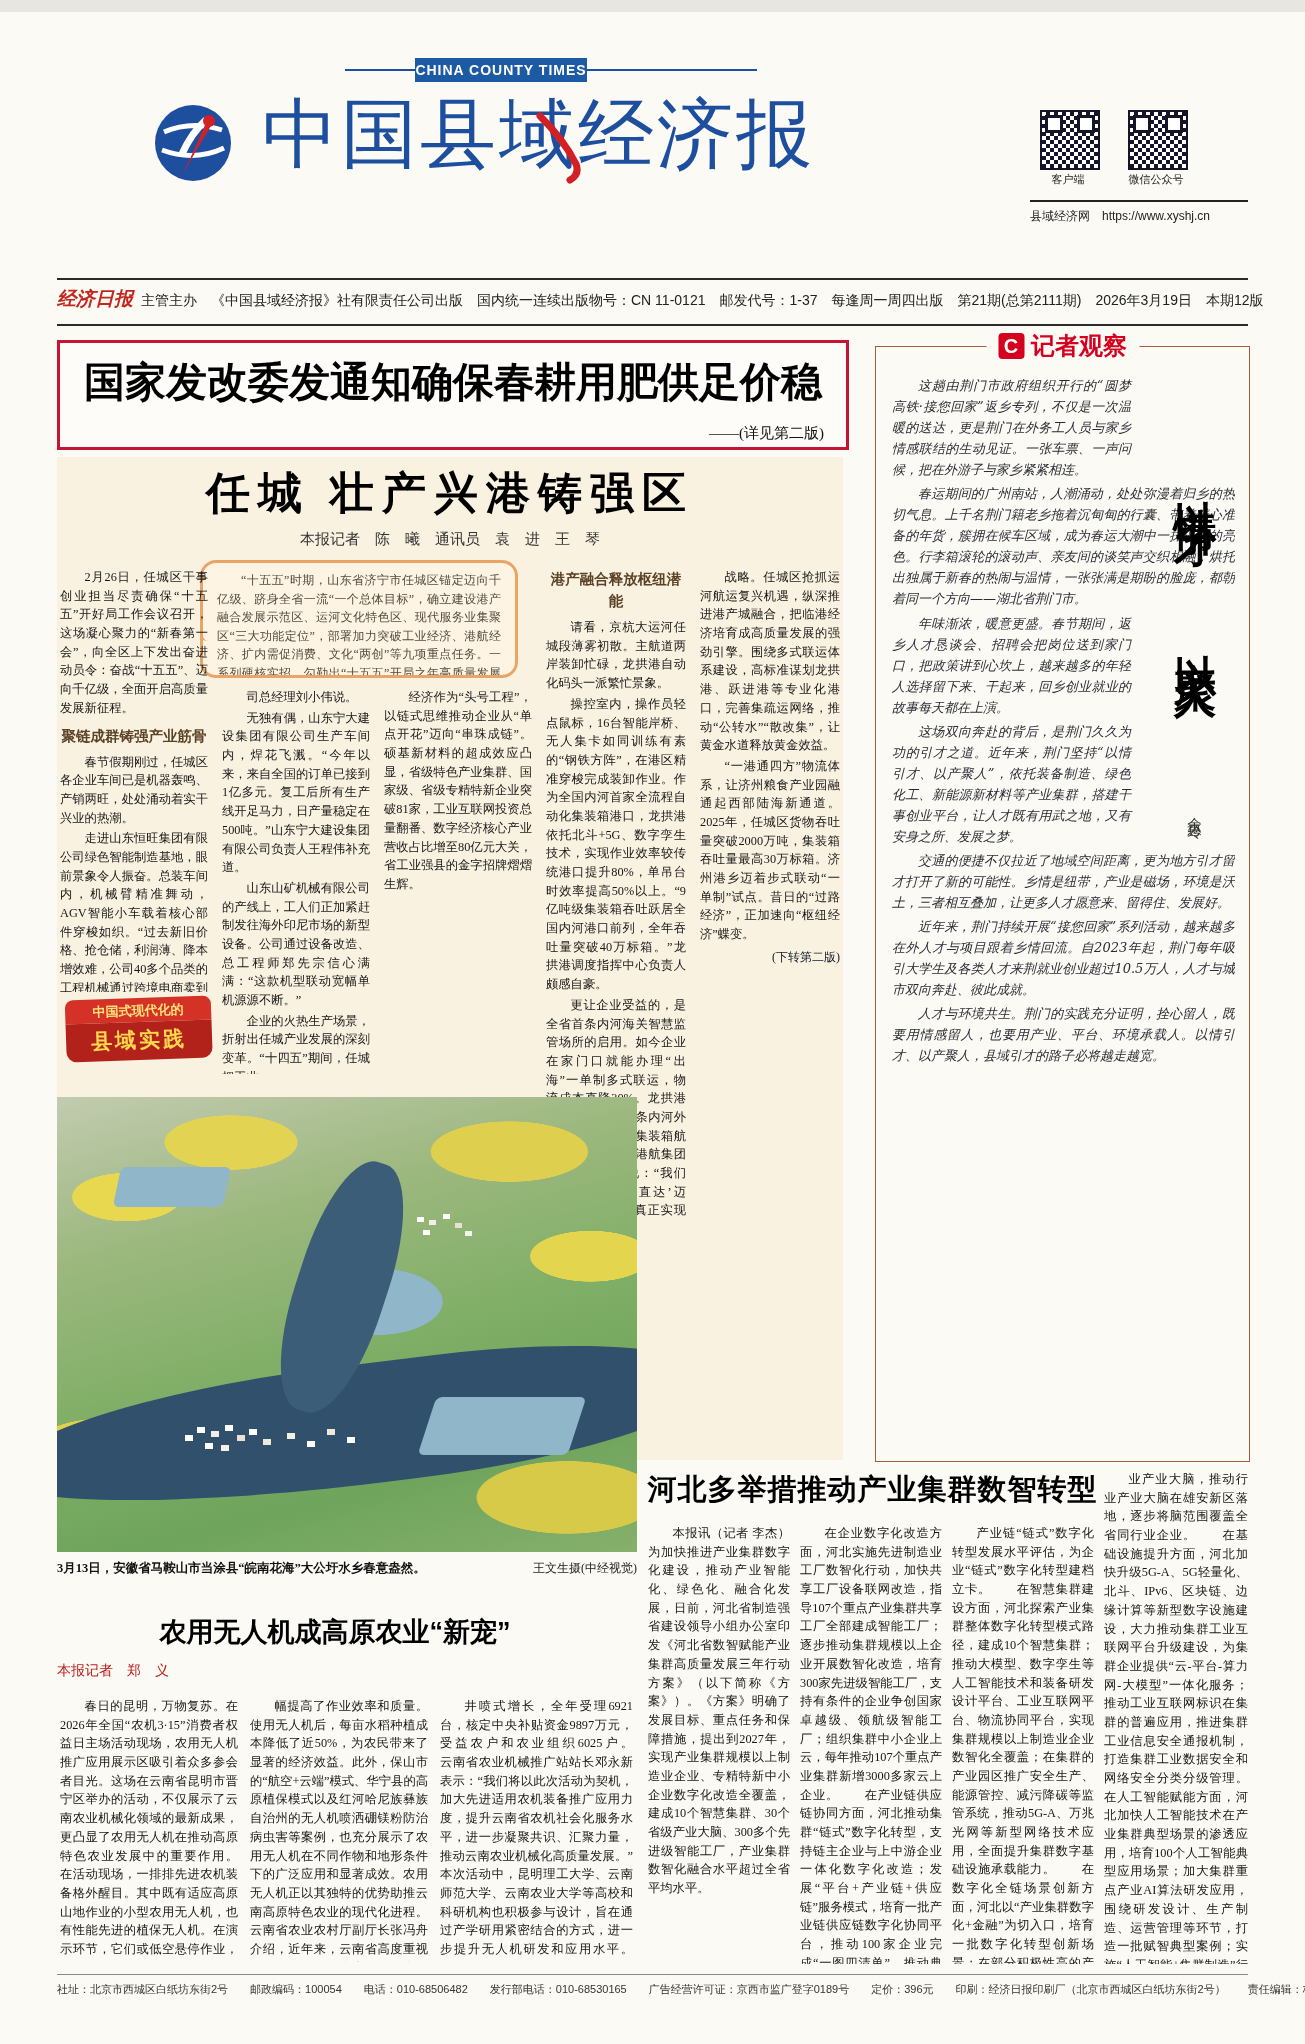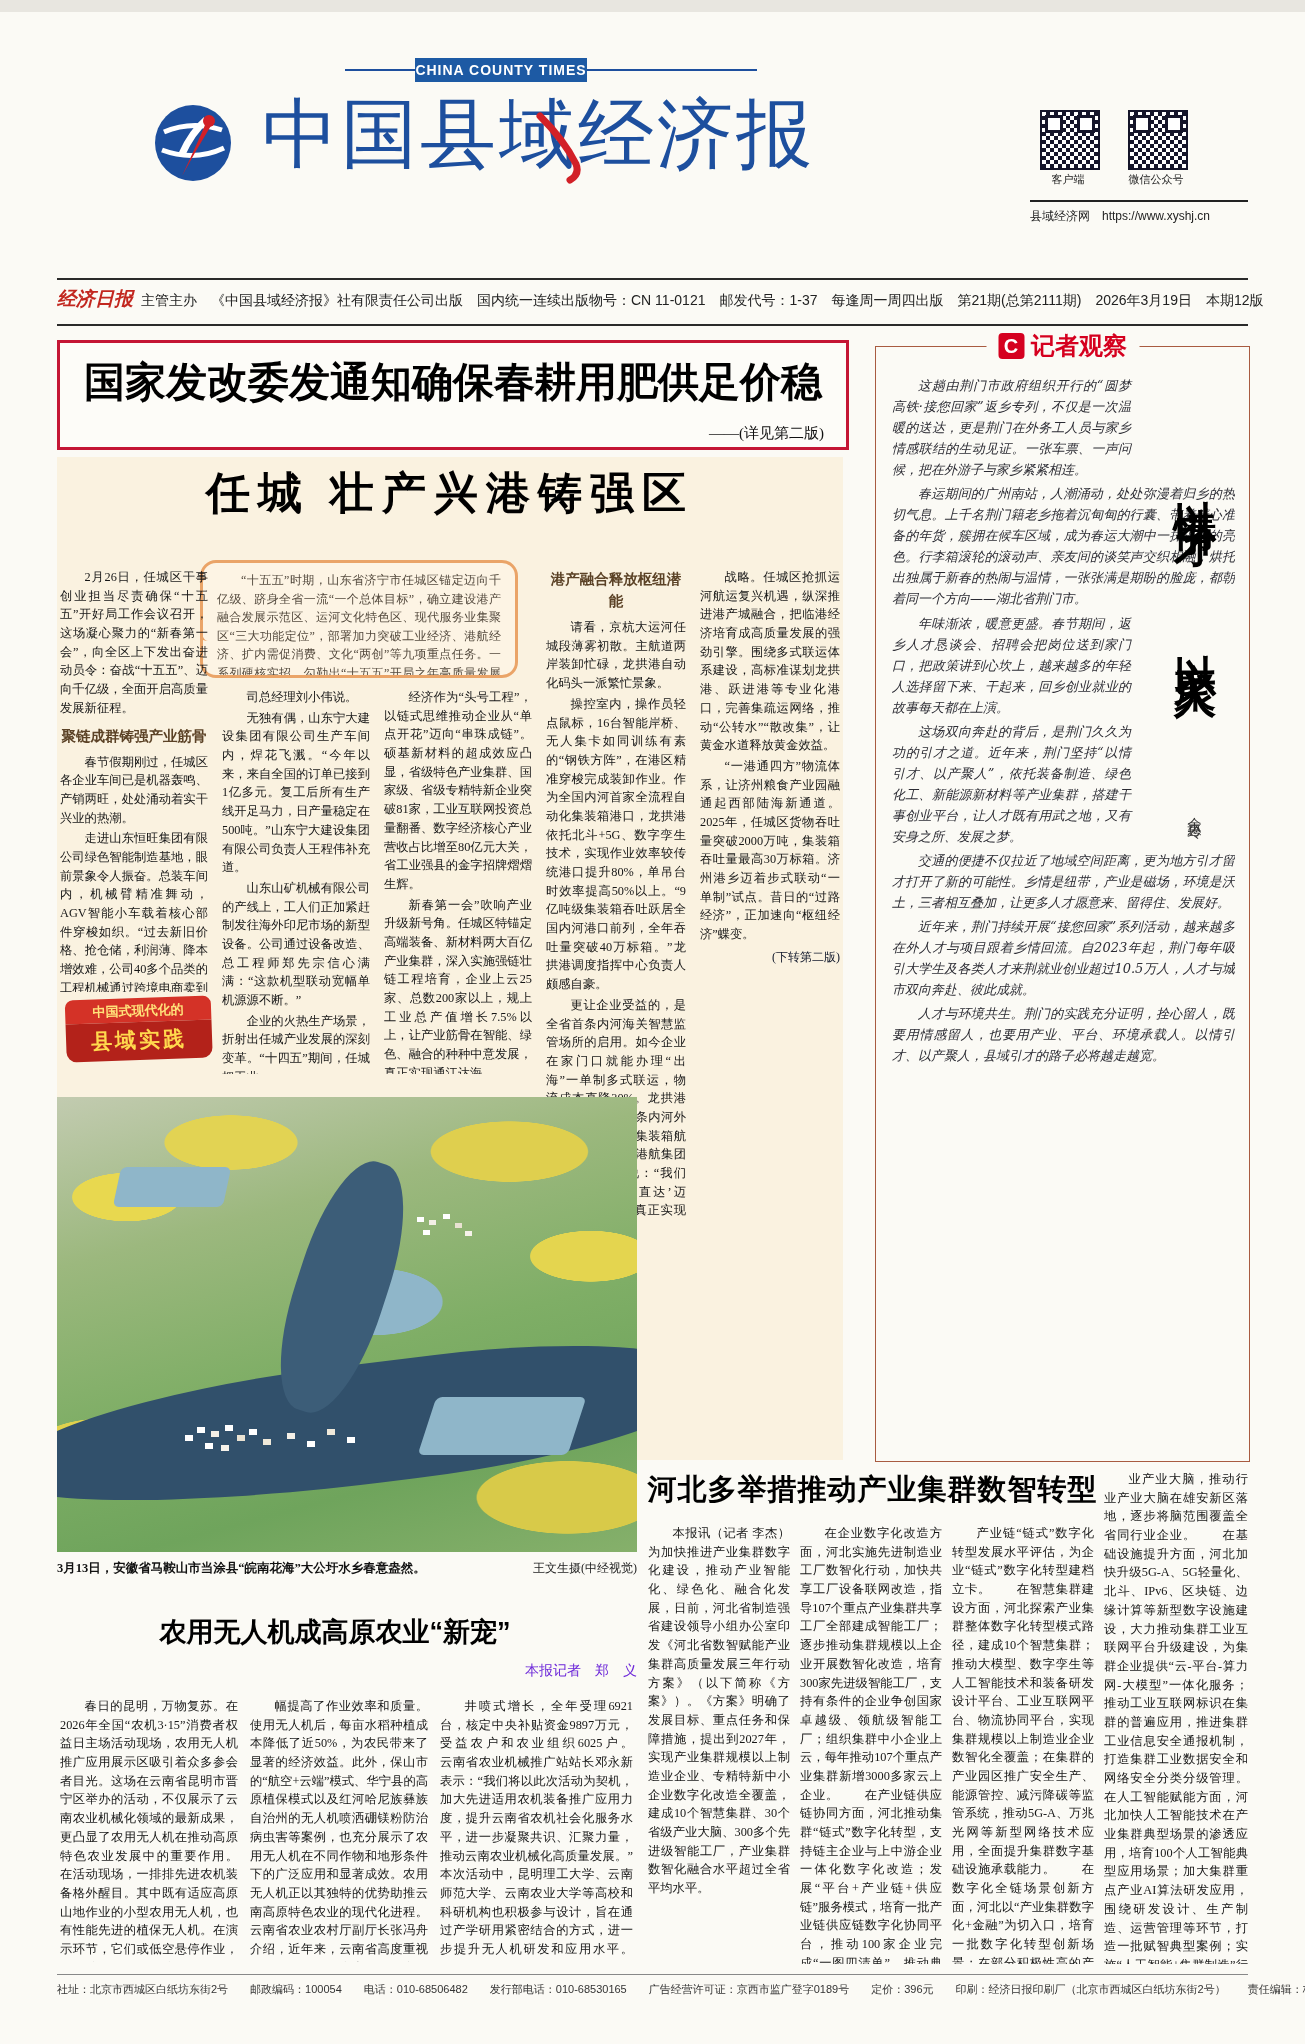--- a/index.html
+++ b/index.html
@@ -96,21 +96,21 @@
       font-family:"Liberation Sans",sans-serif;font-style:normal;color:#000;}
   .vtitle .big{font-size:42px;font-weight:900;letter-spacing:8px;}
   .vtitle .big2{padding-top:118px;}
   .vtitle .vauthor{font-size:14px;color:#333;padding-top:150px;letter-spacing:4px;font-weight:normal;}
   
   .hb-head{position:absolute;left:645px;top:1458px;width:455px;text-align:center;font-size:29px;
       font-weight:900;color:#000;font-family:"Liberation Sans",sans-serif;letter-spacing:1px;}
   
   .dr-head{position:absolute;left:45px;top:1602px;width:580px;text-align:center;font-size:27px;
       font-weight:900;color:#000;font-family:"Liberation Sans",sans-serif;}
-  .dr-byline{position:absolute;left:57px;top:1650px;width:580px;text-align:right;font-size:14px;color:#6d28d9;}
+  .dr-byline{position:absolute;left:57px;top:1650px;width:580px;text-align:left;font-size:14px;color:#b91c1c;}
   
   .foot-rule{position:absolute;left:57px;top:1962px;width:1191px;height:1px;background:#888;}
   .footer{position:absolute;left:57px;top:1970px;width:1191px;font-size:11px;color:#333;
       font-family:"Liberation Sans",sans-serif;white-space:nowrap;}
   
   .logo{position:absolute;left:152px;top:90px;width:82px;height:82px;}
   .red-stroke{position:absolute;left:530px;top:100px;width:56px;height:72px;pointer-events:none;}
 </style>
 </head>
 <body>
@@ -150,20 +150,21 @@
   </div>
   <div class="rule" style="top:312px;"></div>
 
   <div class="banner-box">
     <div class="banner-head">国家发改委发通知确保春耕用肥供足价稳</div>
     <div class="banner-note">——(详见第二版)</div>
   </div>
 
   <div class="lead-bg"></div>
   <div class="lead-head">任城  壮产兴港铸强区</div>
+  <div class="lead-byline">本报记者　陈　曦　通讯员　袁　进　王　琴</div>
 
   <div class="quote-box">
     <div class="para">“十五五”时期，山东省济宁市任城区锚定迈向千亿级、跻身全省一流“一个总体目标”，确立建设港产融合发展示范区、运河文化特色区、现代服务业集聚区“三大功能定位”，部署加力突破工业经济、港航经济、扩内需促消费、文化“两创”等九项重点任务。一系列硬核实招，勾勒出“十五五”开局之年高质量发展的清晰施工图。</div>
   </div>
 
   <div class="tcol" style="left:60px;top:556px;width:148px;height:424px;">
     <div class="para">2月26日，任城区干事创业担当尽责确保“十五五”开好局工作会议召开，这场凝心聚力的“新春第一会”，向全区上下发出奋进动员令：奋战“十五五”、迈向千亿级，全面开启高质量发展新征程。</div>
     <div class="subhead">聚链成群铸强产业筋骨</div>
     <div class="para">春节假期刚过，任城区各企业车间已是机器轰鸣、产销两旺，处处涌动着实干兴业的热潮。</div>
     <div class="para">走进山东恒旺集团有限公司绿色智能制造基地，眼前景象令人振奋。总装车间内，机械臂精准舞动，AGV智能小车载着核心部件穿梭如织。“过去新旧价格、抢仓储，利润薄、降本增效难，公司40多个品类的工程机械通过跨境电商卖到180多个国家和地区。”公</div>
@@ -176,21 +177,20 @@
 
   <div class="tcol" style="left:222px;top:676px;width:148px;height:386px;">
     <div class="para">司总经理刘小伟说。</div>
     <div class="para">无独有偶，山东宁大建设集团有限公司生产车间内，焊花飞溅。“今年以来，来自全国的订单已接到1亿多元。复工后所有生产线开足马力，日产量稳定在500吨。”山东宁大建设集团有限公司负责人王程伟补充道。</div>
     <div class="para">山东山矿机械有限公司的产线上，工人们正加紧赶制发往海外印尼市场的新型设备。公司通过设备改造、总工程师郑先宗信心满满：“这款机型联动宽幅单机源源不断。”</div>
     <div class="para">企业的火热生产场景，折射出任城产业发展的深刻变革。“十四五”期间，任城把工业</div>
   </div>
 
   <div class="tcol" style="left:384px;top:676px;width:148px;height:386px;">
     <div class="para">经济作为“头号工程”，以链式思维推动企业从“单点开花”迈向“串珠成链”。硕基新材料的超成效应凸显，省级特色产业集群、国家级、省级专精特新企业突破81家，工业互联网投资总量翻番、数字经济核心产业营收占比增至80亿元大关，省工业强县的金字招牌熠熠生辉。</div>
-    <div class="para">新春第一会”吹响产业升级新号角。任城区特锚定高端装备、新材料两大百亿产业集群，深入实施强链壮链工程培育，企业上云25家、总数200家以上，规上工业总产值增长7.5%以上，让产业筋骨在智能、绿色、融合的种种中意发展，真正实现通江达海——</div>
   </div>
 
   <div class="tcol" style="left:546px;top:556px;width:140px;height:888px;">
     <div class="subhead" style="margin-top:0;">港产融合释放枢纽潜能</div>
     <div class="para">请看，京杭大运河任城段薄雾初散。主航道两岸装卸忙碌，龙拱港自动化码头一派繁忙景象。</div>
     <div class="para">操控室内，操作员轻点鼠标，16台智能岸桥、无人集卡如同训练有素的“钢铁方阵”，在港区精准穿梭完成装卸作业。作为全国内河首家全流程自动化集装箱港口，龙拱港依托北斗+5G、数字孪生技术，实现作业效率较传统港口提升80%，单吊台时效率提高50%以上。“9亿吨级集装箱吞吐跃居全国内河港口前列，全年吞吐量突破40万标箱。”龙拱港调度指挥中心负责人颇感自豪。</div>
     <div class="para">更让企业受益的，是全省首条内河海关智慧监管场所的启用。如今企业在家门口就能办理“出海”一单制多式联运，物流成本直降30%。龙拱港还开通了山东首条内河外贸航线，济宁港集装箱航线已通达重庆。港航集团董事长王亚林说：“我们的船运从‘单点直达’迈向‘枢纽成网’，真正实现通江达海。”</div>
   </div>
 
   <div class="tcol" style="left:700px;top:556px;width:140px;height:888px;">

